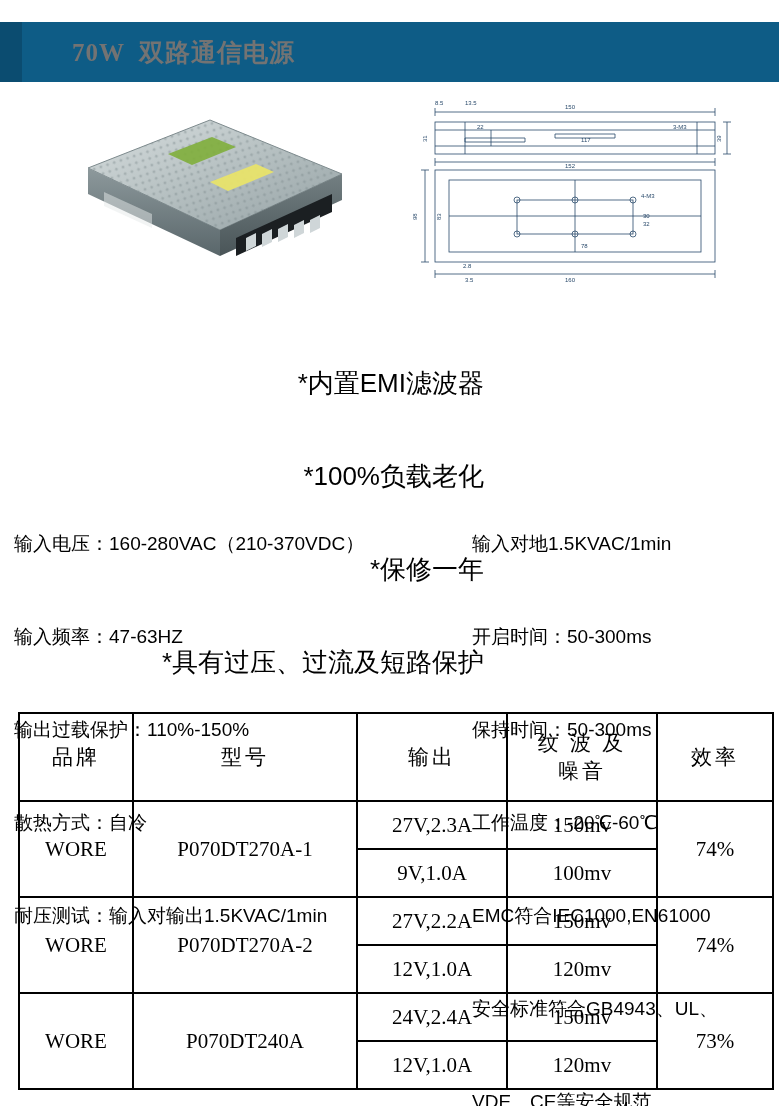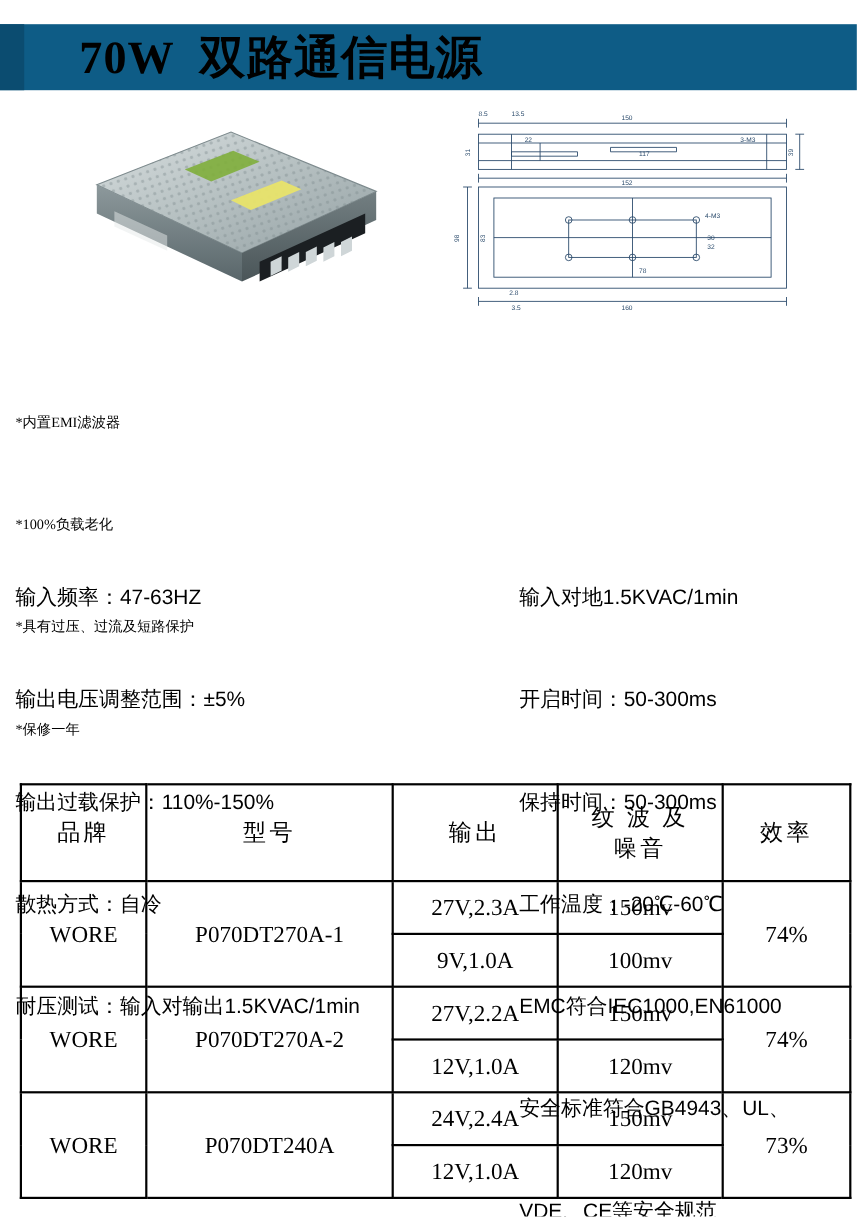--- a/index.html
+++ b/index.html
@@ -32,24 +32,24 @@
     width: 22px;
     height: 60px;
     background: #0b4c70;
   }
   .header-title {
     position: absolute;
     left: 72px;
     top: 30px;
     height: 46px;
     line-height: 46px;
-    color: #000000;
+    color: #737373;
     font-family: "Liberation Serif", serif;
     font-weight: bold;
-    font-size: 42px;
+    font-size: 25px;
     letter-spacing: 1px;
     white-space: pre;
     text-align: right;
   }
 
   
   .photo-wrap {
     position: absolute;
     left: 60px;
     top: 96px;
@@ -66,24 +66,25 @@
     width: 345px;
     height: 190px;
   }
 
   
   .features {
     position: absolute;
     left: 14px;
     top: 306px;
     width: 470px;
-    font-family: Liberation Serif, serif;
-    font-size: 13px;
+    font-family: Liberation Sans, sans-serif;
+    font-size: 26px;
     line-height: 31px;
     white-space: pre;
+    text-align: right;
   }
   .features div { white-space: pre; }
 
   
   .spec-left {
     position: absolute;
     left: 14px;
     top: 466px;
     width: 470px;
     font-size: 19px;
@@ -247,27 +248,27 @@
       <text x="58" y="172">2.8</text>
       <text x="60" y="186">3.5</text>
       <text x="238" y="122">30</text>
     </g>
   </svg>
 </div>
 
 <div class="features">
   <div>*内置EMI滤波器</div>
   <div>*100%负载老化</div>
+  <div>*保修一年</div>
   <div>*具有过压、过流及短路保护</div>
-  <div>*保修一年</div>
 </div>
 
 <div class="spec-left">
+  <div>输入电压：160-280VAC（210-370VDC）</div>
   <div>输入频率：47-63HZ</div>
-  <div>输出电压调整范围：±5%</div>
   <div>输出过载保护：110%-150%</div>
   <div>散热方式：自冷</div>
   <div>耐压测试：输入对输出1.5KVAC/1min</div>
 </div>
 
 <div class="spec-right">
   <div>输入对地1.5KVAC/1min</div>
   <div>开启时间：50-300ms</div>
   <div>保持时间：50-300ms</div>
   <div>工作温度：-20℃-60℃</div>

